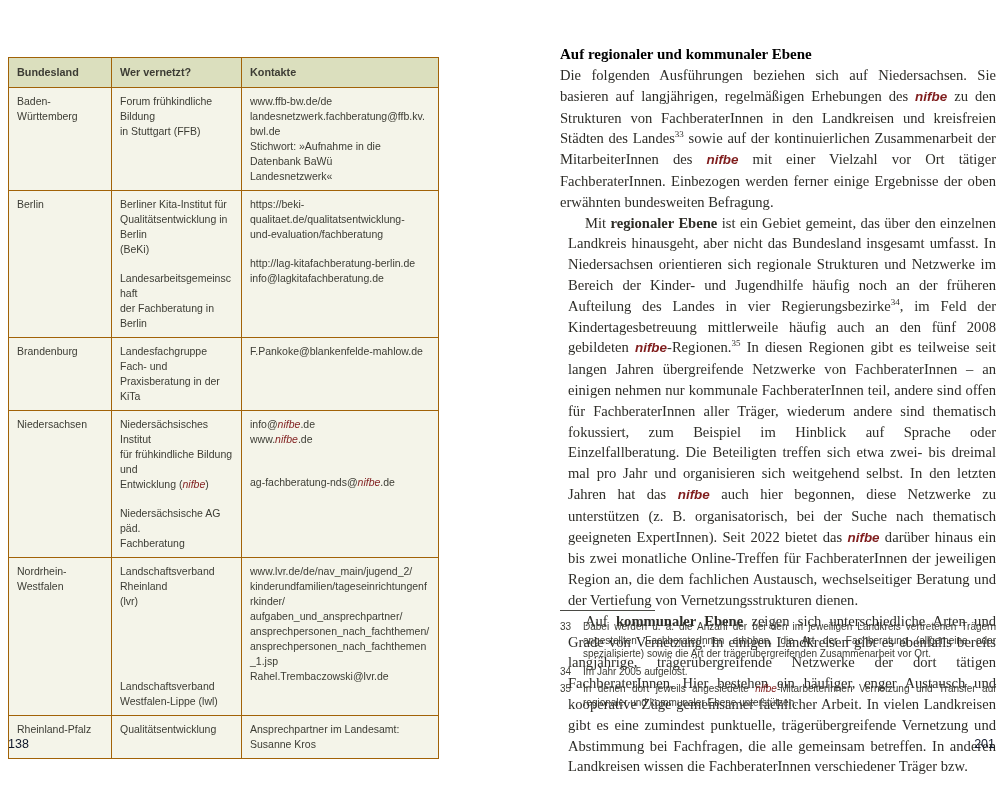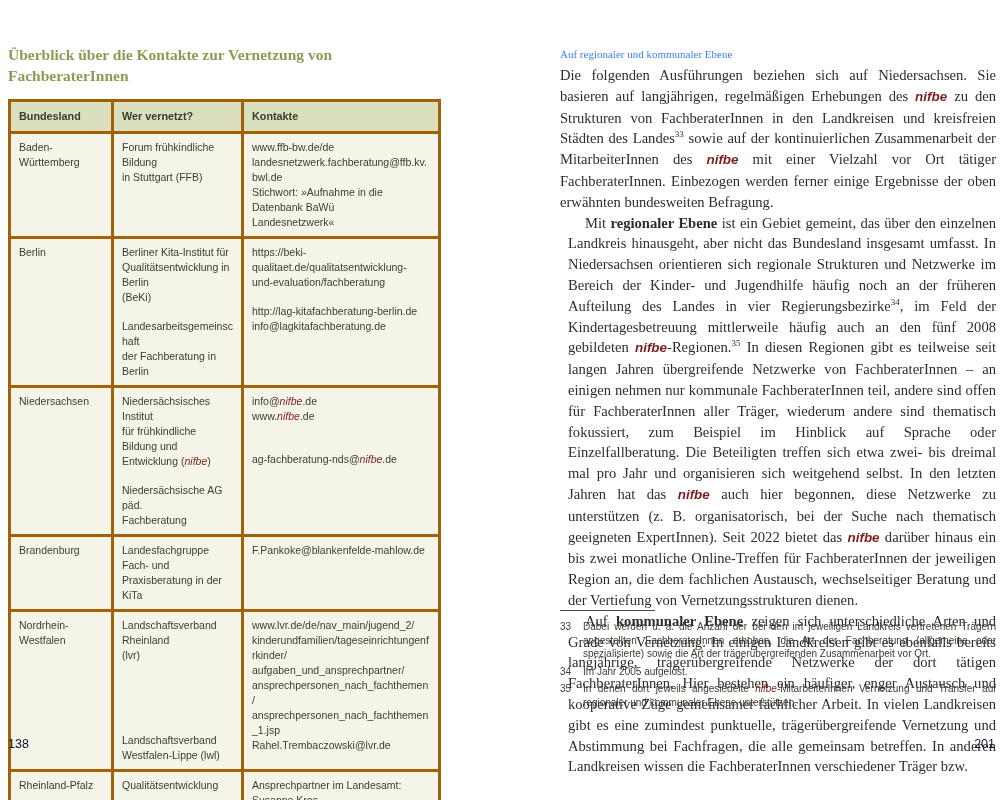--- a/index.html
+++ b/index.html
@@ -12,38 +12,38 @@
   .doc-title{
     font-family:"Liberation Serif",serif;font-weight:700;
     font-size:15.5px;line-height:21px;color:#8c9b52;
   }
   table.net-table{
     border-collapse:collapse;width:430px;margin-top:13px;
     font-family:"Liberation Sans",sans-serif;font-size:10.5px;
     line-height:15px;color:#3c3c34;table-layout:fixed;
   }
   .net-table th,.net-table td{
-    border:3px solid #a16207;vertical-align:top;text-align:left;
+    border:1px solid #a16207;vertical-align:top;text-align:left;
     padding:6px 8px;word-wrap:break-word;
   }
   .net-table th{
     background:#dbdfbe;font-weight:700;font-size:10.8px;
     vertical-align:middle;height:17px;
   }
   .net-table td{background:#f4f4e9;}
   .cell-line{min-height:15px;}
   .gap-line{height:14px;}
   
   .nifbe{font-style:italic;color:#7f1d1d;}
   .para .nifbe{font-family:"Liberation Sans",sans-serif;font-weight:700;font-size:0.92em;}
   sup{font-size:9px;line-height:0;}
   
   .right-page{position:absolute;left:560px;top:44px;width:436px;}
   .section-heading{
-    font-weight:400;font-size:11px;line-height:21px;color:#3b82f6;
+    font-weight:700;font-size:15px;line-height:21px;color:#000000;
   }
   .para{font-size:14.6px;line-height:20.8px;text-align:justify;}
   .para.indent{text-indent:17px;margin-left:8px;}
   .bold{font-weight:700;}
   .footnotes{
     position:absolute;left:0;top:566px;width:436px;
     font-family:"Liberation Sans",sans-serif;font-size:10px;
     line-height:13.5px;color:#3c3c34;
   }
   .fn-rule{width:95px;border-top:1px solid #4a4a45;margin-bottom:9px;}
@@ -56,21 +56,20 @@
     font-size:12.5px;color:#0f172a;
   }
   .page-num.pn-left{left:8px;}
   .page-num.pn-right{right:5px;}
 </style>
 </head>
 <body>
 
 <div class="left-page">
   <div class="doc-title">
-    <div>Überblick über die Kontakte zur Vernetzung von FachberaterInnen</div>
   </div>
 
   <table class="net-table">
     <colgroup>
       <col style="width:103px">
         <col style="width:130px">
         <col style="width:197px">
     </colgroup>
     <thead>
       <tr>
@@ -105,45 +104,45 @@
           </td>
           <td>
             <div class="cell-line">https://beki-qualitaet.de/qualitatsentwicklung-</div>
             <div class="cell-line">und-evaluation/fachberatung</div>
             <div class="gap-line"></div>
             <div class="cell-line">http://lag-kitafachberatung-berlin.de</div>
             <div class="cell-line">info@lagkitafachberatung.de</div>
           </td>
         </tr>
         <tr>
+          <td>Brandenburg</td>
+          <td>
+            <div class="cell-line">Landesfachgruppe Fach- und</div>
+            <div class="cell-line">Praxisberatung in der KiTa</div>
+          </td>
+          <td>
+            <div class="cell-line">F.Pankoke@blankenfelde-mahlow.de</div>
+          </td>
+        </tr>
+        <tr>
           <td>Niedersachsen</td>
           <td>
             <div class="cell-line">Niedersächsisches Institut</div>
             <div class="cell-line">für frühkindliche Bildung und</div>
             <div class="cell-line">Entwicklung (<span class="nifbe">nifbe</span>)</div>
             <div class="gap-line"></div>
             <div class="cell-line">Niedersächsische AG päd.</div>
             <div class="cell-line">Fachberatung</div>
           </td>
           <td>
             <div class="cell-line">info@<span class="nifbe">nifbe</span>.de</div>
             <div class="cell-line">www.<span class="nifbe">nifbe</span>.de</div>
             <div class="gap-line"></div>
             <div class="gap-line"></div>
             <div class="cell-line">ag-fachberatung-nds@<span class="nifbe">nifbe</span>.de</div>
-          </td>
-        </tr>
-        <tr>
-          <td>Brandenburg</td>
-          <td>
-            <div class="cell-line">Landesfachgruppe Fach- und</div>
-            <div class="cell-line">Praxisberatung in der KiTa</div>
-          </td>
-          <td>
-            <div class="cell-line">F.Pankoke@blankenfelde-mahlow.de</div>
           </td>
         </tr>
         <tr>
           <td>Nordrhein-Westfalen</td>
           <td>
             <div class="cell-line">Landschaftsverband Rheinland</div>
             <div class="cell-line">(lvr)</div>
             <div class="gap-line"></div>
             <div class="gap-line"></div>
             <div class="gap-line"></div>

